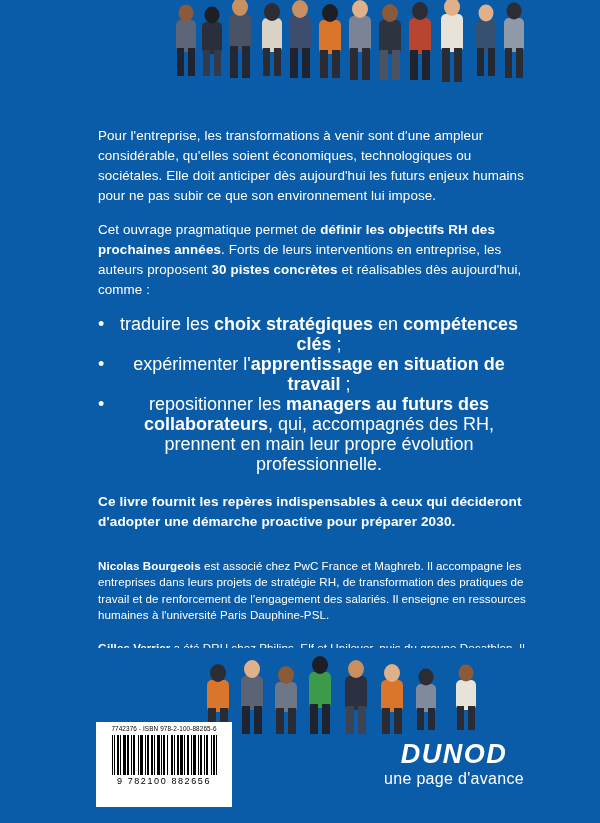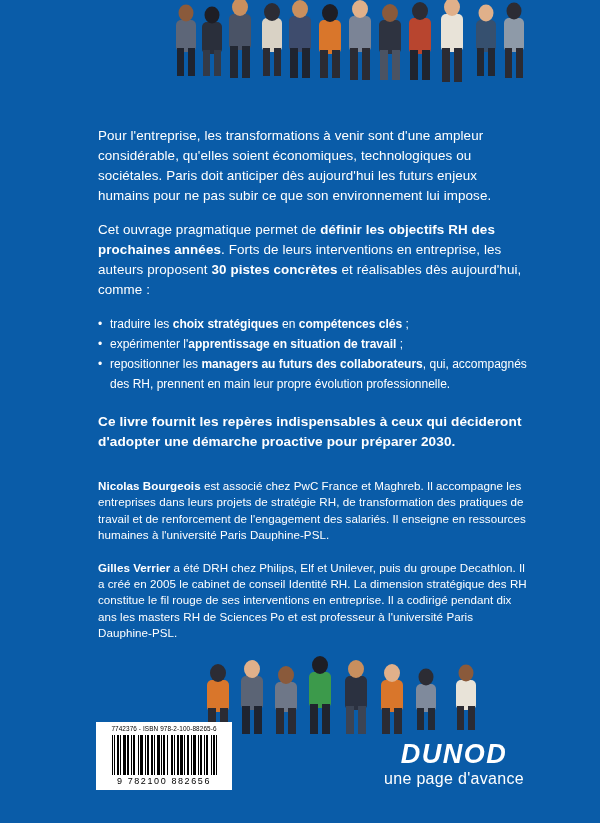--- a/index.html
+++ b/index.html
@@ -54,24 +54,25 @@
     line-height: 20px;
     letter-spacing: 0.1px;
   }
   b, .b { font-weight: bold; }
   ul {
     margin: 0 0 14px 0;
     padding: 0;
     list-style: none;
   }
   li {
-    font-size: 12px;
+    font-size: 18px;
     line-height: 20px;
     padding-left: 12px;
     position: relative;
+    text-align: center;
   }
   li:before {
     content: "•";
     position: absolute;
     left: 0px;
     top: 0;
   }
   .bullets-wrap { margin-bottom: 12px; }
   .highlight {
     font-weight: bold;
@@ -89,21 +90,21 @@
     letter-spacing: 0.05px;
   }
   .bio .name { font-weight: bold; }
 
   
   .barcode-box {
     position: absolute;
     left: 96px;
     top: 722px;
     width: 136px;
-    height: 68px;
+    height: 85px;
     background: #ffffff;
     color: #000000;
     box-sizing: border-box;
     padding: 3px 4px 2px 4px;
   }
   .isbn-line {
     font-size: 6.4px;
     font-family: "Liberation Sans", sans-serif;
     letter-spacing: 0.1px;
     text-align: center;
@@ -247,21 +248,21 @@
           <ellipse cx="0" cy="15" rx="7.5" ry="8.5" fill="#8a5a3b"></ellipse>
         </g>
       </g>
 
       <rect x="0" y="84" width="600" height="12" fill="#0a5ca8"></rect>
     </svg>
   </div>
 
   <div class="content">
 
-    <p>Pour l'entreprise, les transformations à venir sont d'une ampleur considérable, qu'elles soient économiques, technologiques ou sociétales. Paris doit anticiper dès aujourd'hui les futurs enjeux humains pour ne pas subir ce que son environnement lui impose.</p>
+    <p>Pour l'entreprise, les transformations à venir sont d'une ampleur considérable, qu'elles soient économiques, technologiques ou sociétales. Elle doit anticiper dès aujourd'hui les futurs enjeux humains pour ne pas subir ce que son environnement lui impose.</p>
 
     <p><span>Cet ouvrage pragmatique permet de </span><b>définir les objectifs RH des prochaines années</b><span>. Forts de leurs interventions en entreprise, les auteurs proposent </span><b>30 pistes concrètes</b><span> et réalisables dès aujourd'hui, comme :</span></p>
 
     <ul class="bullets-wrap">
       <li><span>traduire les </span><b>choix stratégiques</b><span> en </span><b>compétences clés</b><span> ;</span></li>
       <li><span>expérimenter l'</span><b>apprentissage en situation de travail</b><span> ;</span></li>
       <li><span>repositionner les </span><b>managers au futurs des collaborateurs</b><span>, qui, accompagnés des RH, prennent en main leur propre évolution professionnelle.</span></li>
     </ul>
 
     <p class="highlight">Ce livre fournit les repères indispensables à ceux qui décideront d'adopter une démarche proactive pour préparer 2030.</p>

